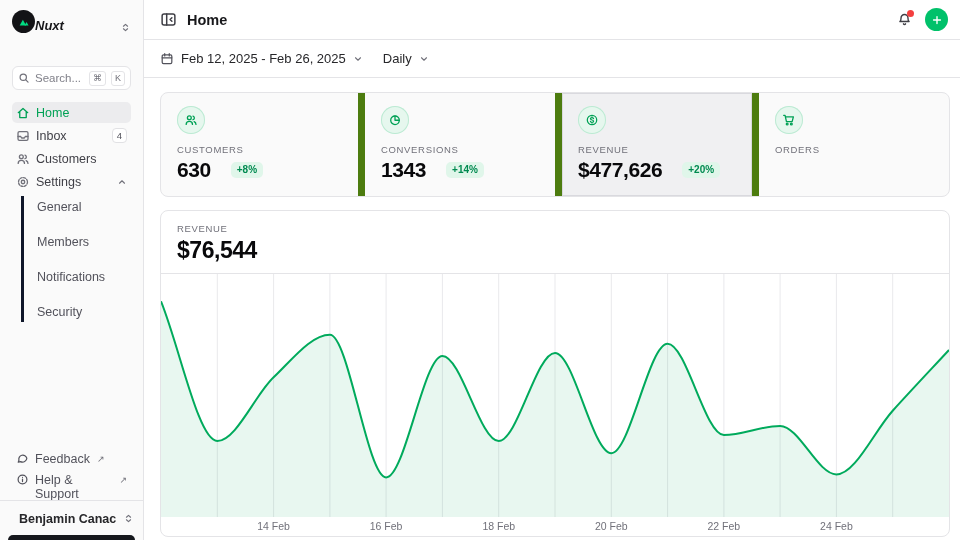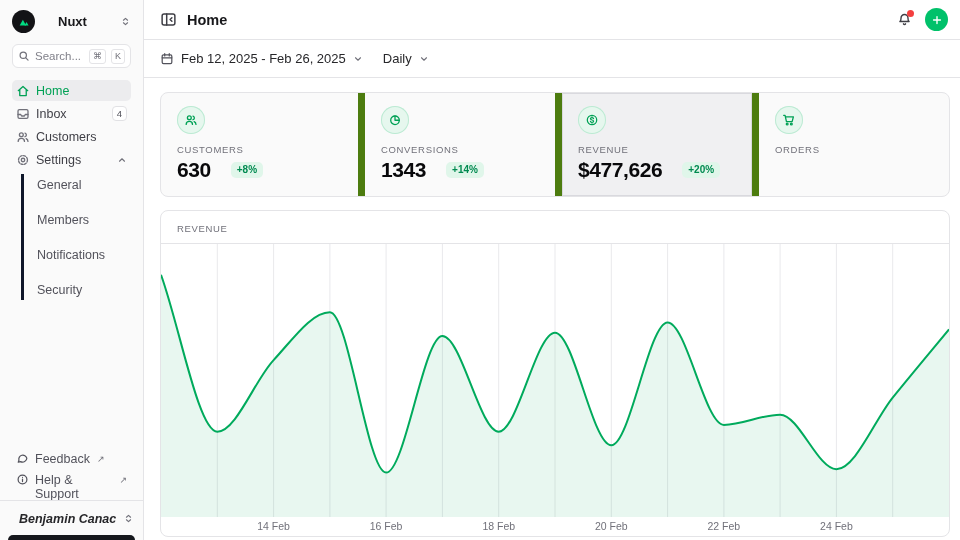--- a/index.html
+++ b/index.html
@@ -12,29 +12,30 @@
   }
   svg { display: block; }
 
   
   .sidebar {
     width: 144px; min-width: 144px; height: 540px;
     background: #fafafa; border-right: 1px solid #e4e4e7;
     display: flex; flex-direction: column; position: relative;
   }
   .side-main { flex: 1; display: flex; flex-direction: column; padding: 8px 12px 6px; min-height: 0; }
-  .ws-row { display: flex; align-items: center; gap: 23px; padding: 2px 0 11px; }
+  .ws-row { display: flex; align-items: flex-end; gap: 0; padding: 2px 0 11px; font-style: italic; }
   .ws-logo { width: 23px; height: 23px; border-radius: 50%; background: #131316; display: grid; place-items: center; }
   .ws-name { font-size: 13px; font-weight: 700; color: #18181b; }
   .muted-ico { color: #71717a; margin-left: auto; }
 
   .search {
     display: flex; align-items: center; gap: 5px; height: 24px;
     border: 1px solid #e4e4e7; background: #fff; border-radius: 6px; padding: 0 5px;
     color: #71717a;
+    margin-top: 22px;
   }
   .search input {
     border: 0; outline: 0; flex: 1; width: 40px; font-size: 11.5px; background: transparent;
     font-family: "Liberation Sans", sans-serif; color: #3f3f46;
   }
   .search input::placeholder { color: #81818a; }
   .kbd {
     font-size: 9px; line-height: 1; border: 1px solid #e4e4e7; border-radius: 3px;
     padding: 2px 3px; color: #71717a; background: #fff;
   }
@@ -51,21 +52,21 @@
     margin-left: auto; font-size: 9.5px; font-weight: 500; border: 1px solid #e1e1e4;
     border-radius: 4px; padding: 2px 4px; color: #52525b; background: #fff; line-height: 1;
   }
   .subnav { margin: 2px 0 0 9px; border-left: 3px solid #0f172a; display: flex; flex-direction: column; gap: 14px; }
   .sub-item { height: 21px; display: flex; align-items: center; padding-left: 13px; font-size: 12.5px; color: #52525b; font-weight: 500; cursor: pointer; }
 
   .spacer { flex: 1; }
   .foot-link { display: flex; align-items: flex-start; gap: 6px; height: 21px; padding: 0 4px; font-size: 12.5px; color: #52525b; font-weight: 500; cursor: pointer; }
   .ext { font-size: 9px; color: #71717a; align-self: flex-start; margin-top: 2px; margin-left: 1px; }
 
-  .side-user { border-top: 1px solid #e4e4e7; padding: 8px 12px 12px; display: flex; align-items: center; gap: 7px; font-style: italic; }
+  .side-user { border-top: 1px solid #e4e4e7; padding: 8px 12px 12px; display: flex; align-items: center; gap: 7px; }
   .avatar { width: 19px; height: 19px; border-radius: 50%; background: radial-gradient(circle at 35% 30%, #6b6258 0%, #2e2a27 70%); }
   .user-name { font-size: 12.5px; font-weight: 700; color: #27272a; white-space: nowrap; }
   .popover-edge { position: absolute; left: 8px; right: 8px; bottom: 0; height: 5px; background: #16181d; border-radius: 8px 8px 0 0; }
 
   
   .main { flex: 1; display: flex; flex-direction: column; min-width: 0; }
   .app-header { height: 40px; border-bottom: 1px solid #e4e4e7; display: flex; align-items: center; gap: 10px; padding: 0 12px 0 16px; }
   .collapse-btn { color: #3f3f46; cursor: pointer; display: grid; place-items: center; }
   .page-title { font-size: 14.5px; font-weight: 700; color: #18181b; }
   .header-right { margin-left: auto; display: flex; align-items: center; gap: 13px; }
@@ -328,20 +329,21 @@
               <circle cx="10.7" cy="12.5" r="1"></circle>
             </svg>
         </span>
         <div class="stat-label">ORDERS</div>
       </div>
     </div>
 
     <div class="chart-card">
       <div class="chart-head">
         <div class="stat-label" style="margin-top:0">REVENUE</div>
+        <div class="chart-value">$76,544</div>
       </div>
       <div class="plot" id="plot">
           <svg viewBox="0 0 788 246" preserveAspectRatio="none">
             <line x1="56.3" y1="0" x2="56.3" y2="246" stroke="var(--grid-line)" stroke-width="1" vector-effect="non-scaling-stroke"></line>
             <line x1="112.6" y1="0" x2="112.6" y2="246" stroke="var(--grid-line)" stroke-width="1" vector-effect="non-scaling-stroke"></line>
             <line x1="168.9" y1="0" x2="168.9" y2="246" stroke="var(--grid-line)" stroke-width="1" vector-effect="non-scaling-stroke"></line>
             <line x1="225.1" y1="0" x2="225.1" y2="246" stroke="var(--grid-line)" stroke-width="1" vector-effect="non-scaling-stroke"></line>
             <line x1="281.4" y1="0" x2="281.4" y2="246" stroke="var(--grid-line)" stroke-width="1" vector-effect="non-scaling-stroke"></line>
             <line x1="337.7" y1="0" x2="337.7" y2="246" stroke="var(--grid-line)" stroke-width="1" vector-effect="non-scaling-stroke"></line>
             <line x1="394.0" y1="0" x2="394.0" y2="246" stroke="var(--grid-line)" stroke-width="1" vector-effect="non-scaling-stroke"></line>

